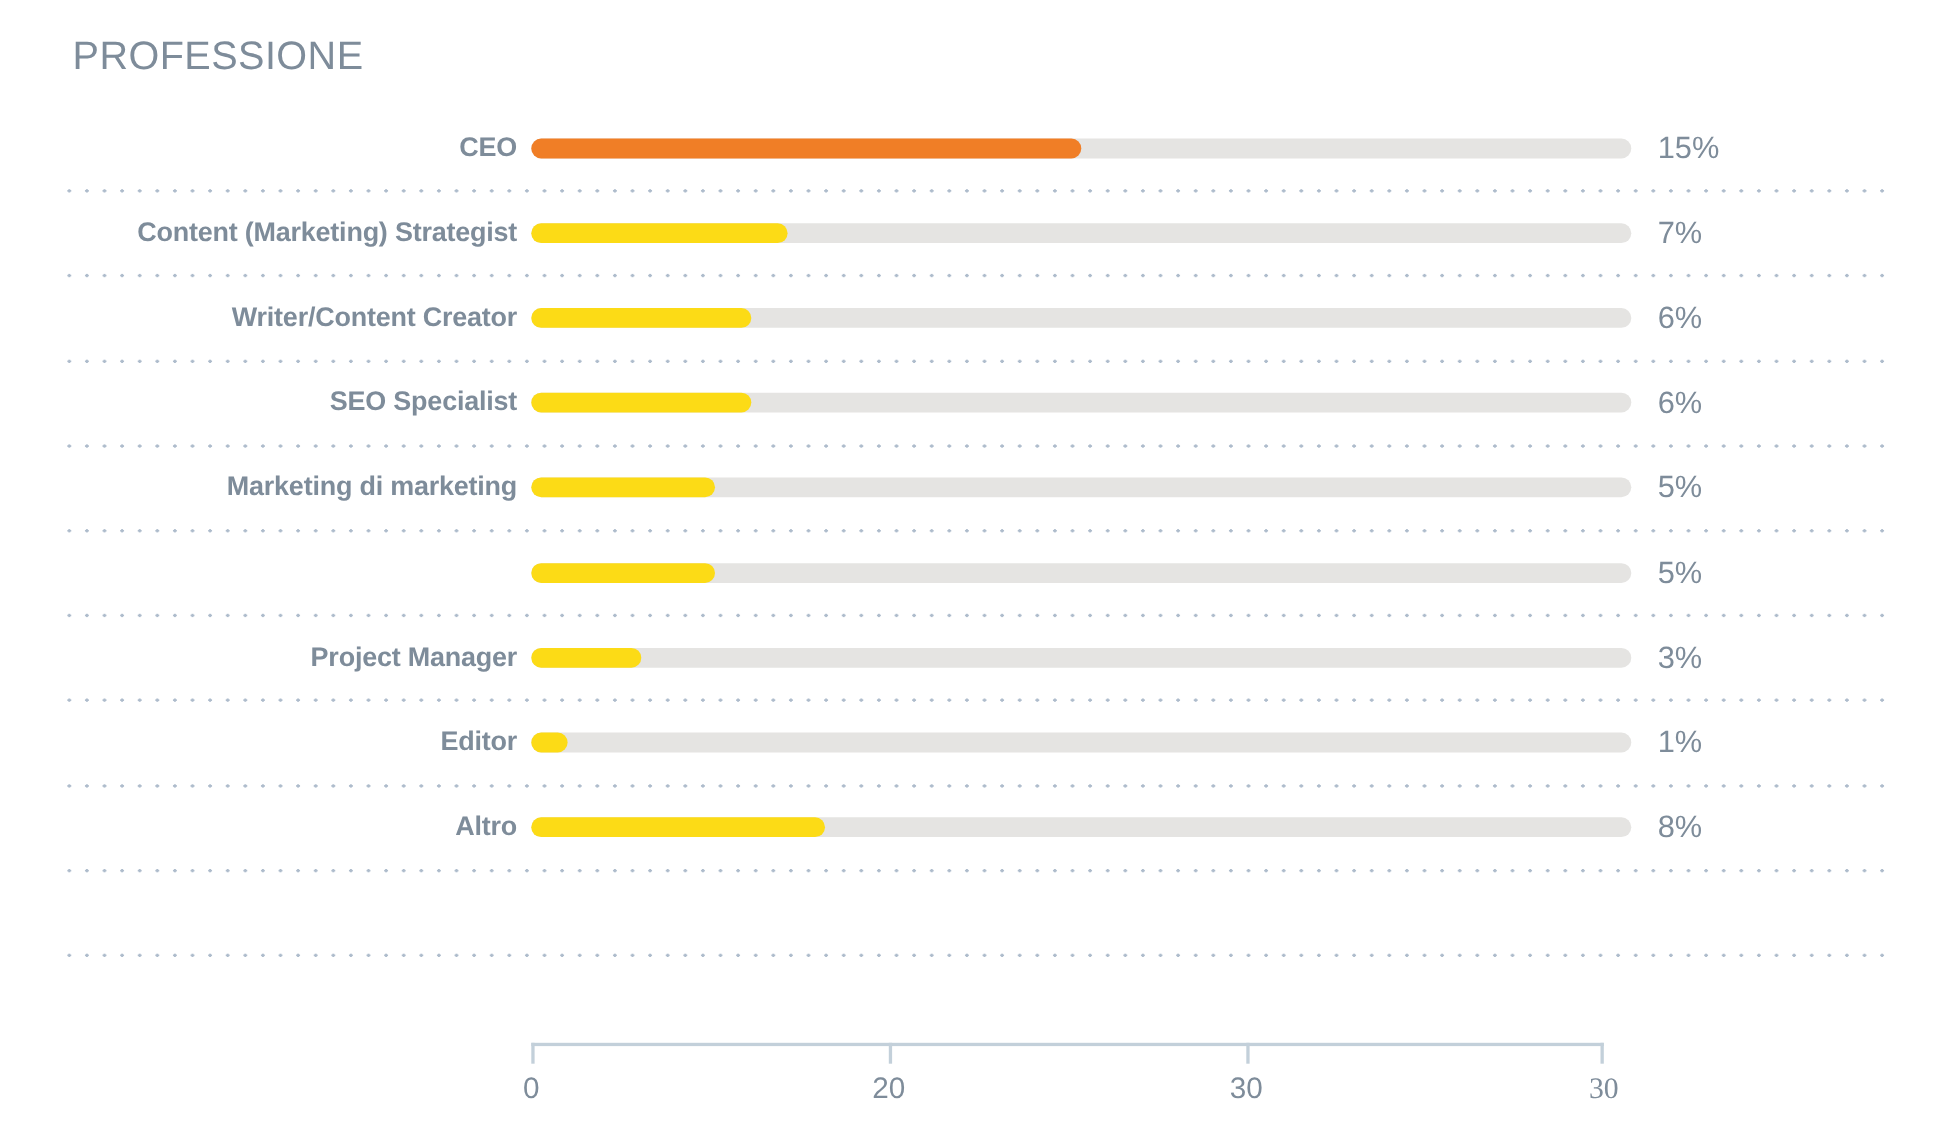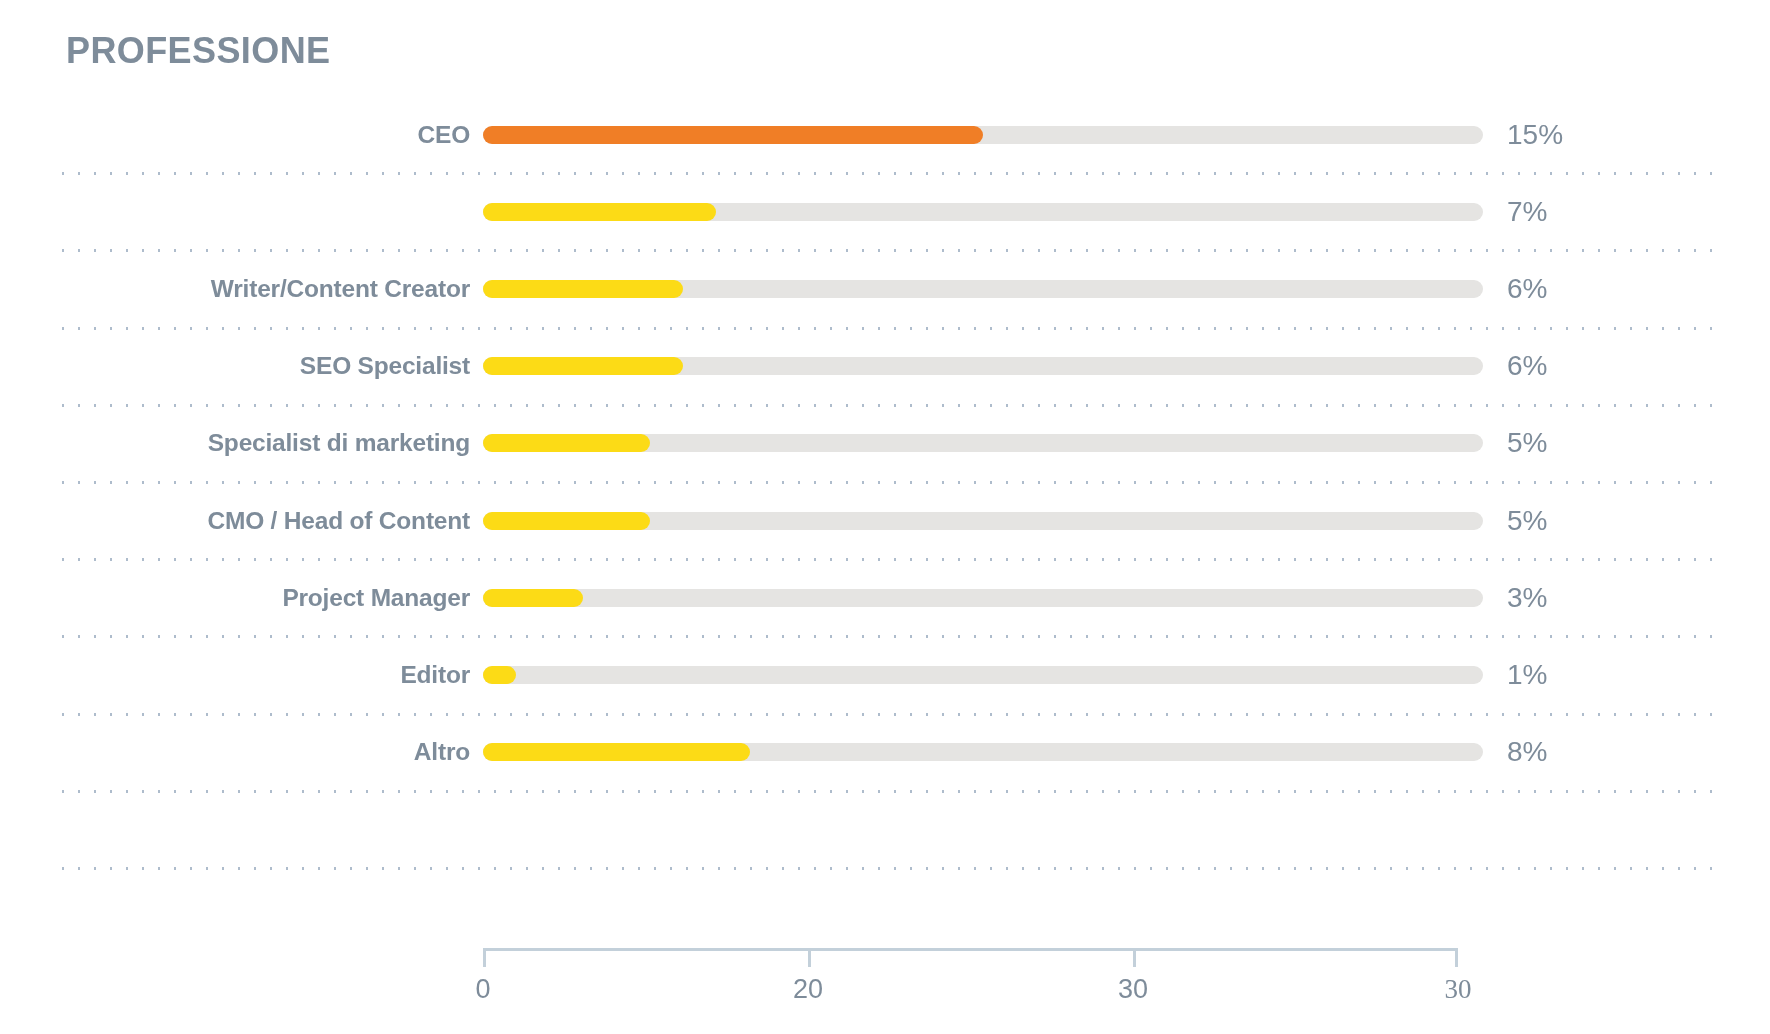--- a/index.html
+++ b/index.html
@@ -22,21 +22,21 @@
     height: 1034px;
     background: #ffffff;
     box-sizing: border-box;
   }
 
   #chart-title {
     position: absolute;
     left: 66px;
     top: 30px;
     font-size: 36px;
-    font-weight: bold;
+    font-weight: normal;
     letter-spacing: 0.4px;
     color: #7e8c9a;
     white-space: nowrap;
   }
 
   
   #rows {
     position: absolute;
     left: 0;
     top: 96px;
@@ -154,20 +154,21 @@
         <div class="row-label">CEO</div>
         <div class="track-wrap">
           <div class="track" style="background: rgb(229, 228, 226);"></div>
           <div class="bar-fill" style="width: 50%; background: rgb(240, 126, 38);"></div>
         </div>
         <div class="row-value">15%</div>
       </div>
       <div class="row-sep" style="top: 153.4px;"></div>
       <div class="row-sep" style="top: 230.6px;"></div>
       <div class="bar-row">
+        <div class="row-label">Content (Marketing) Strategist</div>
         <div class="track-wrap">
           <div class="track" style="background: rgb(229, 228, 226);"></div>
           <div class="bar-fill" style="width: 23.3333%; background: rgb(252, 219, 22);"></div>
         </div>
         <div class="row-value">7%</div>
       </div>
       <div class="row-sep" style="top: 307.8px;"></div>
       <div class="bar-row">
         <div class="row-label">Writer/Content Creator</div>
         <div class="track-wrap">
@@ -180,30 +181,29 @@
       <div class="bar-row">
         <div class="row-label">SEO Specialist</div>
         <div class="track-wrap">
           <div class="track" style="background: rgb(229, 228, 226);"></div>
           <div class="bar-fill" style="width: 20%; background: rgb(252, 219, 22);"></div>
         </div>
         <div class="row-value">6%</div>
       </div>
       <div class="row-sep" style="top: 462.2px;"></div>
       <div class="bar-row">
-        <div class="row-label">Specialist di marketing</div>
+        <div class="row-label">Marketing di marketing</div>
         <div class="track-wrap">
           <div class="track" style="background: rgb(229, 228, 226);"></div>
           <div class="bar-fill" style="width: 16.6667%; background: rgb(252, 219, 22);"></div>
         </div>
         <div class="row-value">5%</div>
       </div>
       <div class="row-sep" style="top: 539.4px;"></div>
       <div class="bar-row">
-        <div class="row-label">CMO / Head of Content</div>
         <div class="track-wrap">
           <div class="track" style="background: rgb(229, 228, 226);"></div>
           <div class="bar-fill" style="width: 16.6667%; background: rgb(252, 219, 22);"></div>
         </div>
         <div class="row-value">5%</div>
       </div>
       <div class="row-sep" style="top: 616.6px;"></div>
       <div class="bar-row">
         <div class="row-label">Project Manager</div>
         <div class="track-wrap">

